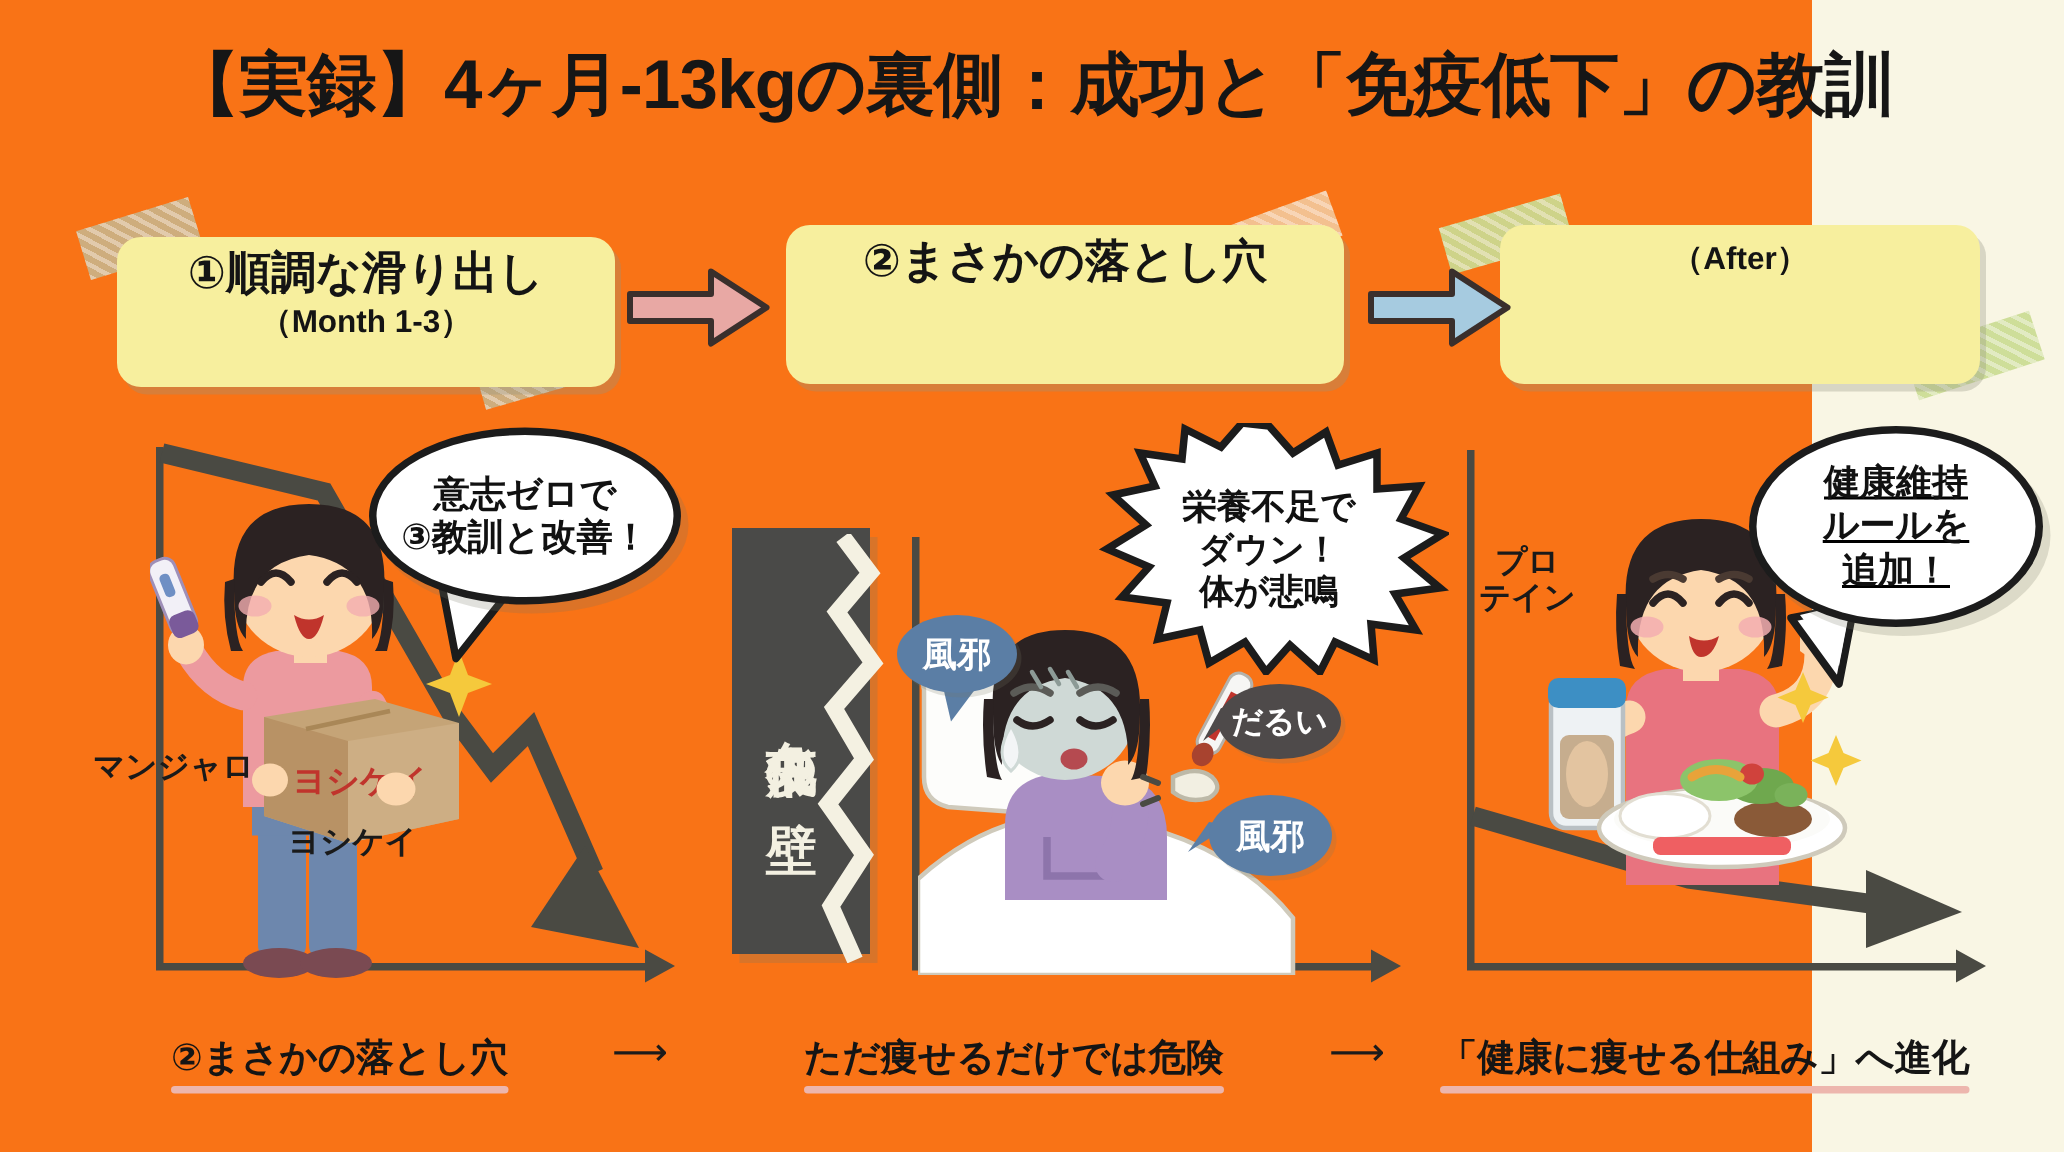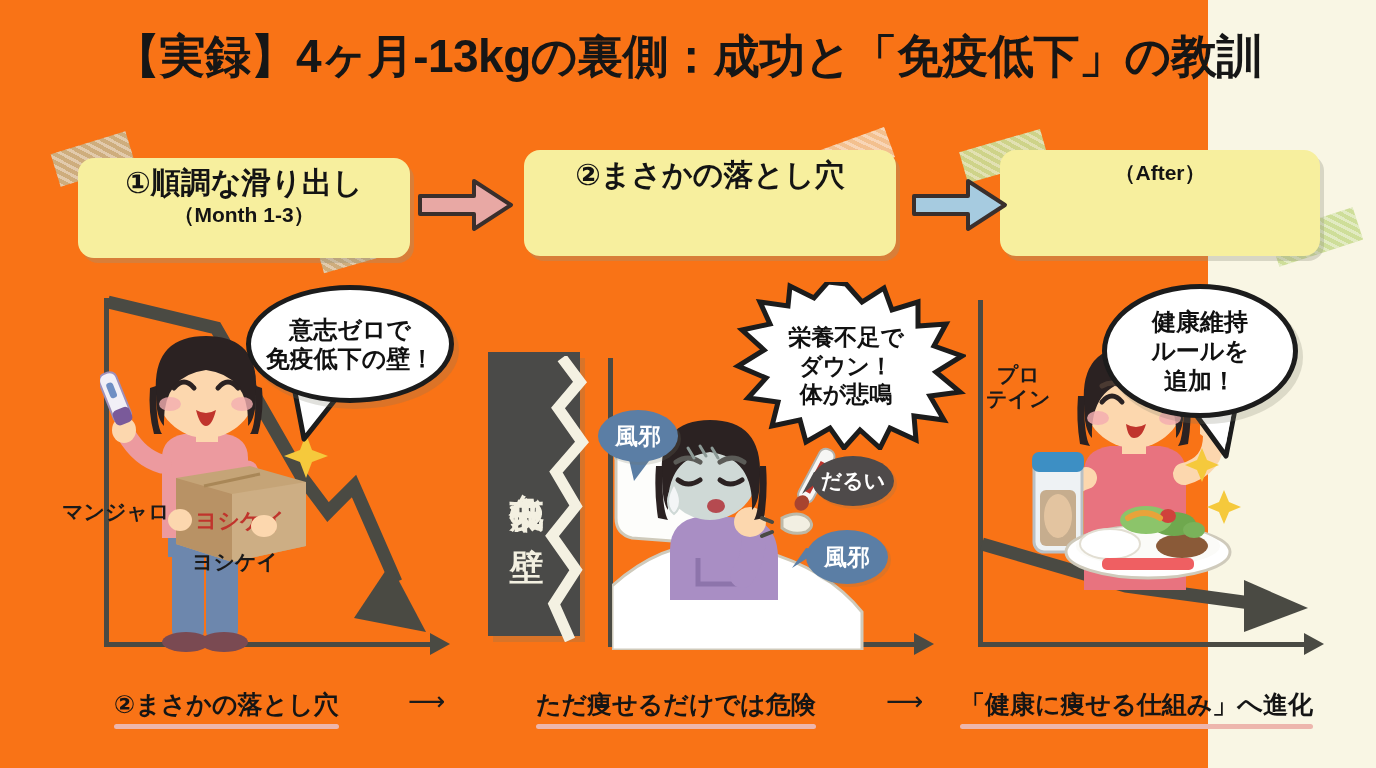--- a/index.html
+++ b/index.html
@@ -111,21 +111,21 @@
     display: flex; flex-direction: column;
     align-items: center; justify-content: center;
     text-align: center;
     box-shadow: 5px 6px 0 rgba(120,118,100,.22);
   }
   .bubble-oval .bl {
     font-size: 25px; font-weight: bold; color: #111;
     line-height: 1.22; white-space: nowrap;
   }
   #bubble1 { left: 246px; top: 285px; width: 208px; height: 118px; }
-  #bubble3 { left: 1102px;top: 284px; width: 196px; height: 134px; }
+  #bubble3 { left: 1166px;top: 284px; width: 196px; height: 134px; text-decoration: underline; }
   #bubble1 .bl { font-size: 24px; }
   #bubble3 .bl { font-size: 24px; }
 
   .tail-svg { position: absolute; }
   #tail1 { left: 286px; top: 385px; }
   #tail3 { left: 1186px; top: 402px; }
 
   
   #burst {
     position: absolute; left: 726px; top: 282px;
@@ -312,21 +312,21 @@
 
   <div class="ill-label" id="lblManjaro">マンジャロ</div>
   <div class="ill-label" id="lblYoshikei">ヨシケイ</div>
 
   <svg class="tail-svg" id="tail1" width="70" height="60" viewBox="0 0 70 60">
     <path d="M8,2 L56,6 L18,54 Z" fill="#ffffff" stroke="#1c1c1c" stroke-width="5" stroke-linejoin="round"></path>
     <path d="M12,0 L52,2 L20,40 Z" fill="#ffffff" stroke="none"></path>
   </svg>
   <div class="bubble-oval" id="bubble1">
     <div class="bl">意志ゼロで</div>
-    <div class="bl">免疫低下の壁！</div>
+    <div class="bl">③教訓と改善！</div>
   </div>
 
   <div id="wall">
     <div id="wallText">免疫低下の壁</div>
   </div>
   <svg id="crack" width="56" height="286" viewBox="0 0 56 286">
     <path d="M26,2 L44,26 L22,52 L46,86 L20,116 L40,150 L16,180 L40,214 L18,248 L34,284" fill="none" stroke="#f4f1e2" stroke-width="11" stroke-linejoin="miter"></path>
   </svg>
 
   <div class="axis axis-v" id="p2ax-v"></div>

